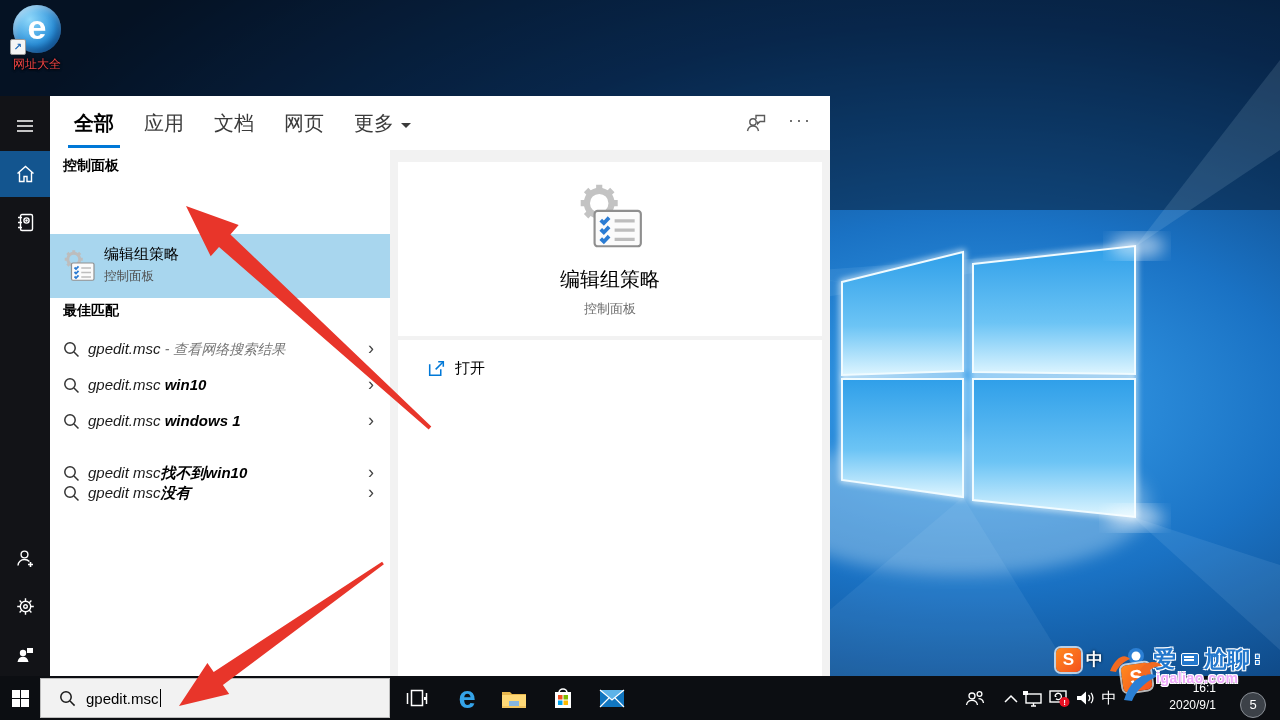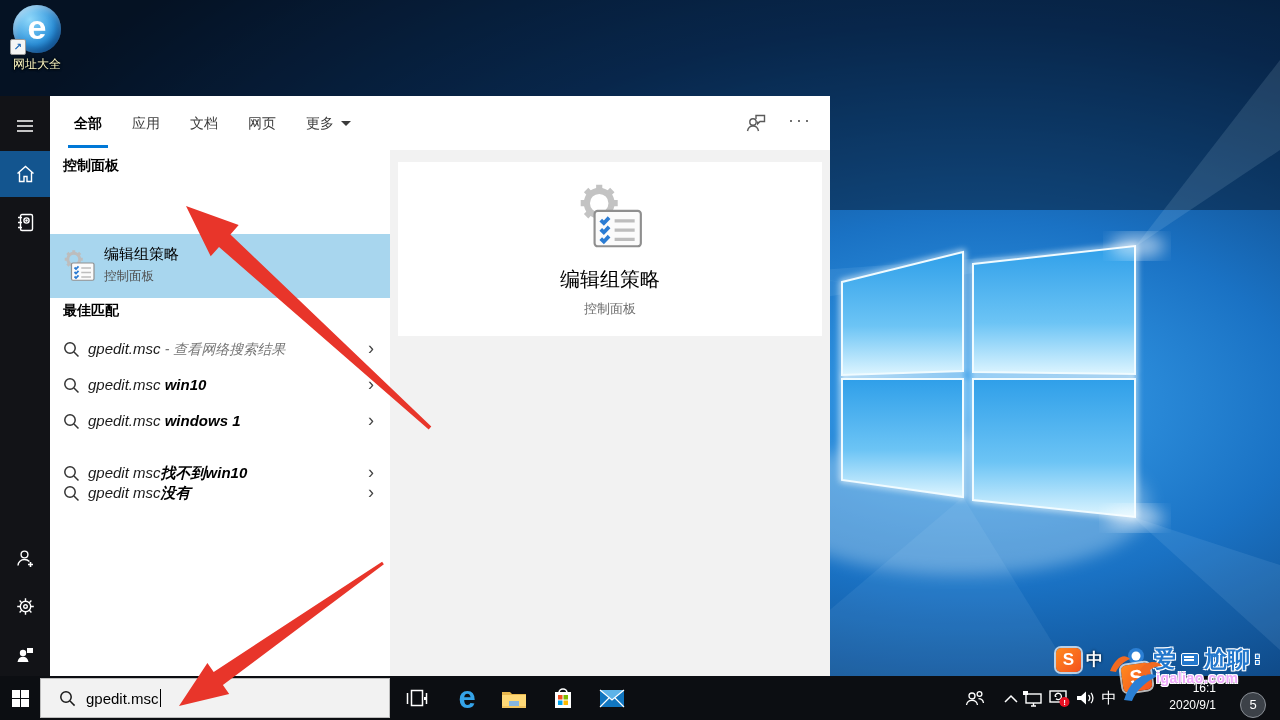--- a/index.html
+++ b/index.html
@@ -12,32 +12,32 @@
 
   
   #shortcut{left:6px;top:5px;width:62px;z-index:5;text-align:center;cursor:default;}
   #shortcut .elogo{position:relative;width:48px;height:48px;margin:0 auto;border-radius:50%;
     background:radial-gradient(circle at 35% 30%,#8fd8fa,#2f95dd 55%,#0d5ea8 90%);
     box-shadow:inset -3px -4px 8px rgba(0,30,80,.45), inset 2px 3px 6px rgba(255,255,255,.5);}
   #shortcut .elogo .e{position:absolute;left:0;top:-2px;width:48px;height:48px;line-height:48px;
     color:#fff;font-size:34px;font-weight:bold;}
   #shortcut .badge{position:absolute;left:-3px;bottom:-2px;width:14px;height:14px;background:#f5f5f5;
     border-radius:2px;border:1px solid #999;font-size:10px;line-height:13px;color:#1b66b5;font-weight:bold;}
-  #shortcut .lbl{margin-top:3px;color:#fef9c3;font-size:12px;text-shadow:0 1px 2px #000,0 0 3px #000;}
+  #shortcut .lbl{margin-top:3px;color:#ef4444;font-size:12px;text-shadow:0 1px 2px #000,0 0 3px #000;}
 
   
   #rail{left:0;top:96px;width:50px;height:580px;background:#121317;z-index:20;}
   .railbtn{position:absolute;left:0;width:50px;height:46px;display:flex;align-items:center;justify-content:center;}
   .railbtn.sel{background:#13558f;}
   .railbtn svg{stroke:#fff;fill:none;stroke-width:1.4;}
 
   #panel{left:50px;top:96px;width:780px;height:580px;background:#fff;z-index:20;}
   #panel-header{position:absolute;left:0;top:0;width:780px;height:54px;background:#fff;border-bottom:1px solid #e6e6e6;}
   .tabs{position:absolute;left:22px;top:0;height:54px;display:flex;align-items:center;gap:26px;}
-  .tab{font-size:14px;color:#3b3b3b;padding:0 2px;position:relative;height:54px;line-height:54px;cursor:pointer;}
+  .tab{font-size:20px;color:#3b3b3b;padding:0 2px;position:relative;height:54px;line-height:54px;cursor:pointer;}
   .tab.sel{color:#000;font-weight:bold;}
   .tab.sel::after{content:"";position:absolute;left:-4px;right:-4px;top:49px;height:3px;background:#0078d7;}
   .tab .caret{display:inline-block;margin-left:7px;vertical-align:2px;width:0;height:0;
     border-left:5px solid transparent;border-right:5px solid transparent;border-top:5px solid #3b3b3b;}
   #hdr-feedback{position:absolute;left:693px;top:14px;width:26px;height:26px;}
   #hdr-more{position:absolute;left:732px;top:8px;width:36px;height:36px;color:#5a5a5a;font-size:18px;
     letter-spacing:2px;text-align:center;line-height:32px;}
 
   #left-col{position:absolute;left:0;top:54px;width:340px;height:526px;background:#fff;}
   #right-col{position:absolute;left:340px;top:54px;width:440px;height:526px;background:#f2f2f2;}
@@ -307,20 +307,32 @@
               <path d="M18 32l2 2 3.4-3.6"></path>
               <path d="M18 38l2 2 3.4-3.6"></path>
           </g>
           <g stroke="#bdbdbd" stroke-width="2">
               <path d="M27 26.5h13M27 32.5h13M27 38.5h13"></path>
             </g>
         </svg>
         <div class="ttl">编辑组策略</div>
         <div class="sub">控制面板</div>
       </div>
+      <div id="card2">
+        <div id="open-row">
+          <svg width="17" height="17" viewBox="0 0 20 20">
+            <g fill="none" stroke="#0078d7" stroke-width="1.8">
+              <path d="M2 5v13h13v-7"></path>
+                <path d="M9 11 18 2"></path>
+                <path d="M12 2h6v6"></path>
+            </g>
+          </svg>
+          <div class="lbl">打开</div>
+        </div>
+      </div>
     </div>
   </div>
 
   <svg id="arrows" class="abs" viewBox="0 0 1280 720">
     <polygon points="186,206 238.7,225.1 230.4,234.4 431.3,426.5 428.7,429.5 219,247 210.7,256.3" fill="#e8352a"></polygon>
     <polygon points="179,706 207.4,662.9 213.7,671.9 382.1,561.8 383.9,564.2 222.9,685.1 229.2,694.1" fill="#e8352a"></polygon>
   </svg>
 
   <div id="taskbar" class="abs">
     <div id="start">

